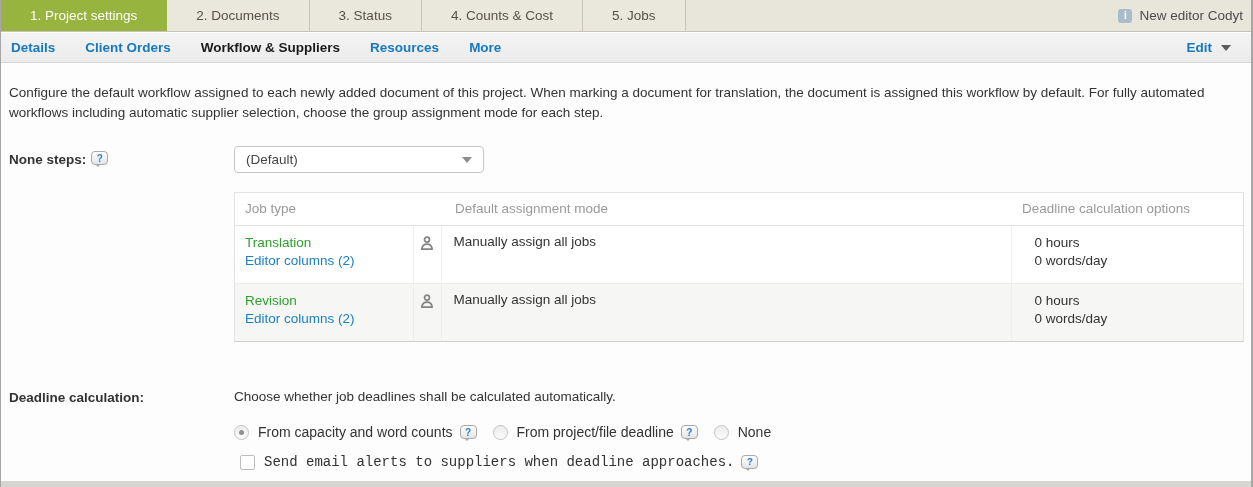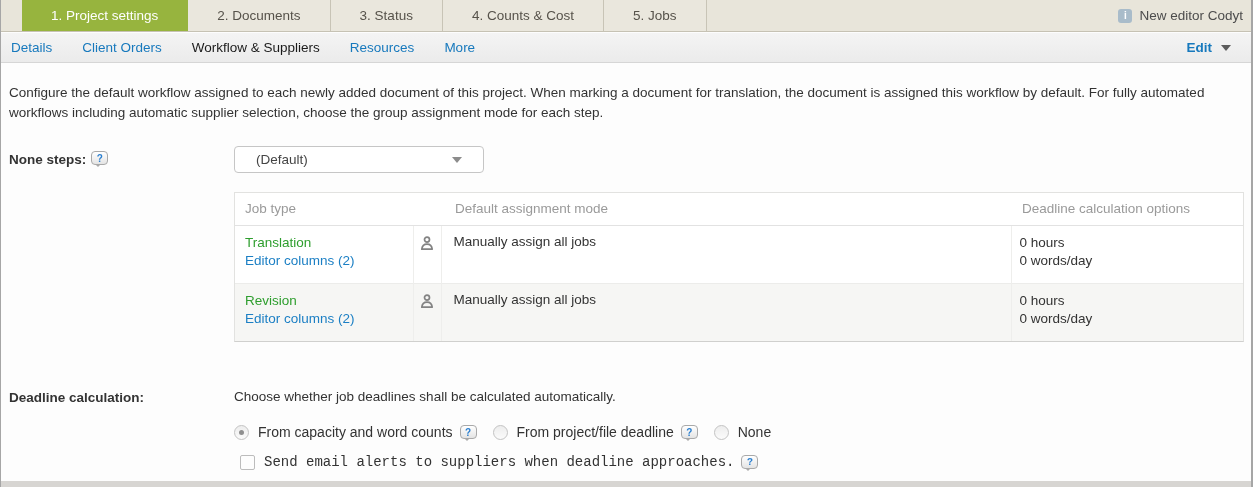--- a/index.html
+++ b/index.html
@@ -8,21 +8,21 @@
     position:relative; width:1253px; height:487px;
     background:#fdfdfd; overflow:hidden;
     border-left:1px solid #a6a6a6; border-right:2px solid #a6a6a6;
     font-family:"Liberation Sans", sans-serif; font-size:13.5px; color:#333;
   }
 
   
   .tabbar {
     position:absolute; top:0; left:0; right:0; height:32px;
     background:#e8e5da; border-bottom:1px solid #c6c2b4;
-    display:flex; align-items:stretch;padding-left:21px;
+    display:flex; align-items:stretch;
   }
   .tab {
     line-height:31px; padding:0 29px; white-space:nowrap;
     color:#56524a; background:#eae7dd; border-right:1px solid #c8c4b6;
     cursor:pointer;
   }
   .tab.active { background:#97b43e; color:#fff; border-right:1px solid #97b43e; }
   .tab-spacer { flex:1; }
   .tabbar-right { display:flex; align-items:center; gap:7px; padding-right:8px; color:#4c4c4c; white-space:nowrap; }
   .info-icon {
@@ -30,21 +30,21 @@
     background:#a9bcca; color:#fff; font-weight:bold; font-size:10px;
     line-height:14px; text-align:center;
   }
 
   
   .navbar {
     position:absolute; top:33px; left:0; right:0; height:30px;
     background:linear-gradient(#f4f4f4,#ebebeb); border-bottom:1px solid #d6d6d6;
     display:flex; align-items:center; padding:0 8px 0 10px;
   }
-  .nav-item { font-weight:normal; color:#1779bd; margin-right:30px; cursor:pointer;text-align:center; }
+  .nav-item { font-weight:bold; color:#1779bd; margin-right:30px; cursor:pointer;text-align:center; }
   .nav-item.active { color:#1b1b1b; cursor:default; }
   .nav-right { margin-left:auto; display:flex; align-items:center; gap:10px; padding-right:12px; }
   .edit-link { font-weight:bold; color:#1779bd; cursor:pointer; display:flex; align-items:center; gap:9px; }
   .caret-down { width:0; height:0; border-left:5px solid transparent; border-right:5px solid transparent; border-top:6px solid #5c5c5c; }
 
   
   .intro { position:absolute; top:83px; left:8px; width:1238px; line-height:20px; color:#333; }
 
   
   .help-icon {
@@ -58,21 +58,21 @@
     content:""; position:absolute; left:3px; bottom:-6px;
     border:3px solid transparent; border-top-color:#a9a9a9;
   }
 
   
   .work-steps-label { position:absolute; top:151px; left:8px; font-weight:bold; color:#333; }
   .work-steps-label .help-icon { margin-left:5px; }
   .dropdown {
     position:absolute; top:146px; left:233px; width:250px; height:27px;
     border:1px solid #c6c6c6; border-radius:4px; background:#fff;
-    display:flex; align-items:center; padding:0 21px; color:#444; cursor:pointer;
+    display:flex; align-items:center; padding:0 11px; color:#444; cursor:pointer;
   }
   .dropdown-arrow { margin-left:auto; width:0; height:0; border-left:5px solid transparent; border-right:5px solid transparent; border-top:6px solid #8c8c8c; }
 
   
   .wf-table-wrap {
     position:absolute; top:192px; left:233px; width:1010px;
     border:1px solid #e2e2e0; border-bottom:1px solid #d0d0ce; background:#fff;
   }
   table.wf { border-collapse:collapse; width:100%; table-layout:fixed; }
   .wf th {
@@ -82,21 +82,21 @@
   .wf th.th-jobtype { width:178px; padding-left:10px; }
   .wf th.th-icon { width:28px; }
   .wf th.th-mode { padding-left:14px; }
   .wf th.th-deadline { width:232px; padding-left:11px; }
   .wf td { vertical-align:top; padding-top:8px; height:58px; }
   .wf tr.stripe td { background:#f6f6f4; }
   .wf tr.row + tr.row td { border-top:1px solid #ececea; }
   .wf td.cell-jobtype { padding-left:10px; border-right:1px solid #eeeeec; }
   .wf td.cell-icon { text-align:center; border-right:1px solid #eeeeec; padding-top:9px; }
   .wf td.cell-mode { padding-left:12px; }
-  .wf td.cell-deadline { padding-left:8px; border-left:1px solid #eeeeec;margin-left:32px; }
+  .wf td.cell-deadline { padding-left:23px; border-left:1px solid #eeeeec;margin-left:32px; }
   .job-green { color:#2e9e2e; line-height:18px; }
   .blue-link { color:#1b7fc4; cursor:pointer; line-height:18px; }
   .deadline-line { line-height:18px; }
 
   
   .deadline-label { position:absolute; top:390px; left:8px; font-weight:bold; color:#333; }
   .deadline-desc { position:absolute; top:389px; left:233px; color:#333; }
   .radio-row { position:absolute; top:422px; left:233px; display:flex; align-items:center; height:20px; font-size:14px; }
   .opt { display:flex; align-items:center; margin-right:16px; cursor:pointer; }
   .radio {

